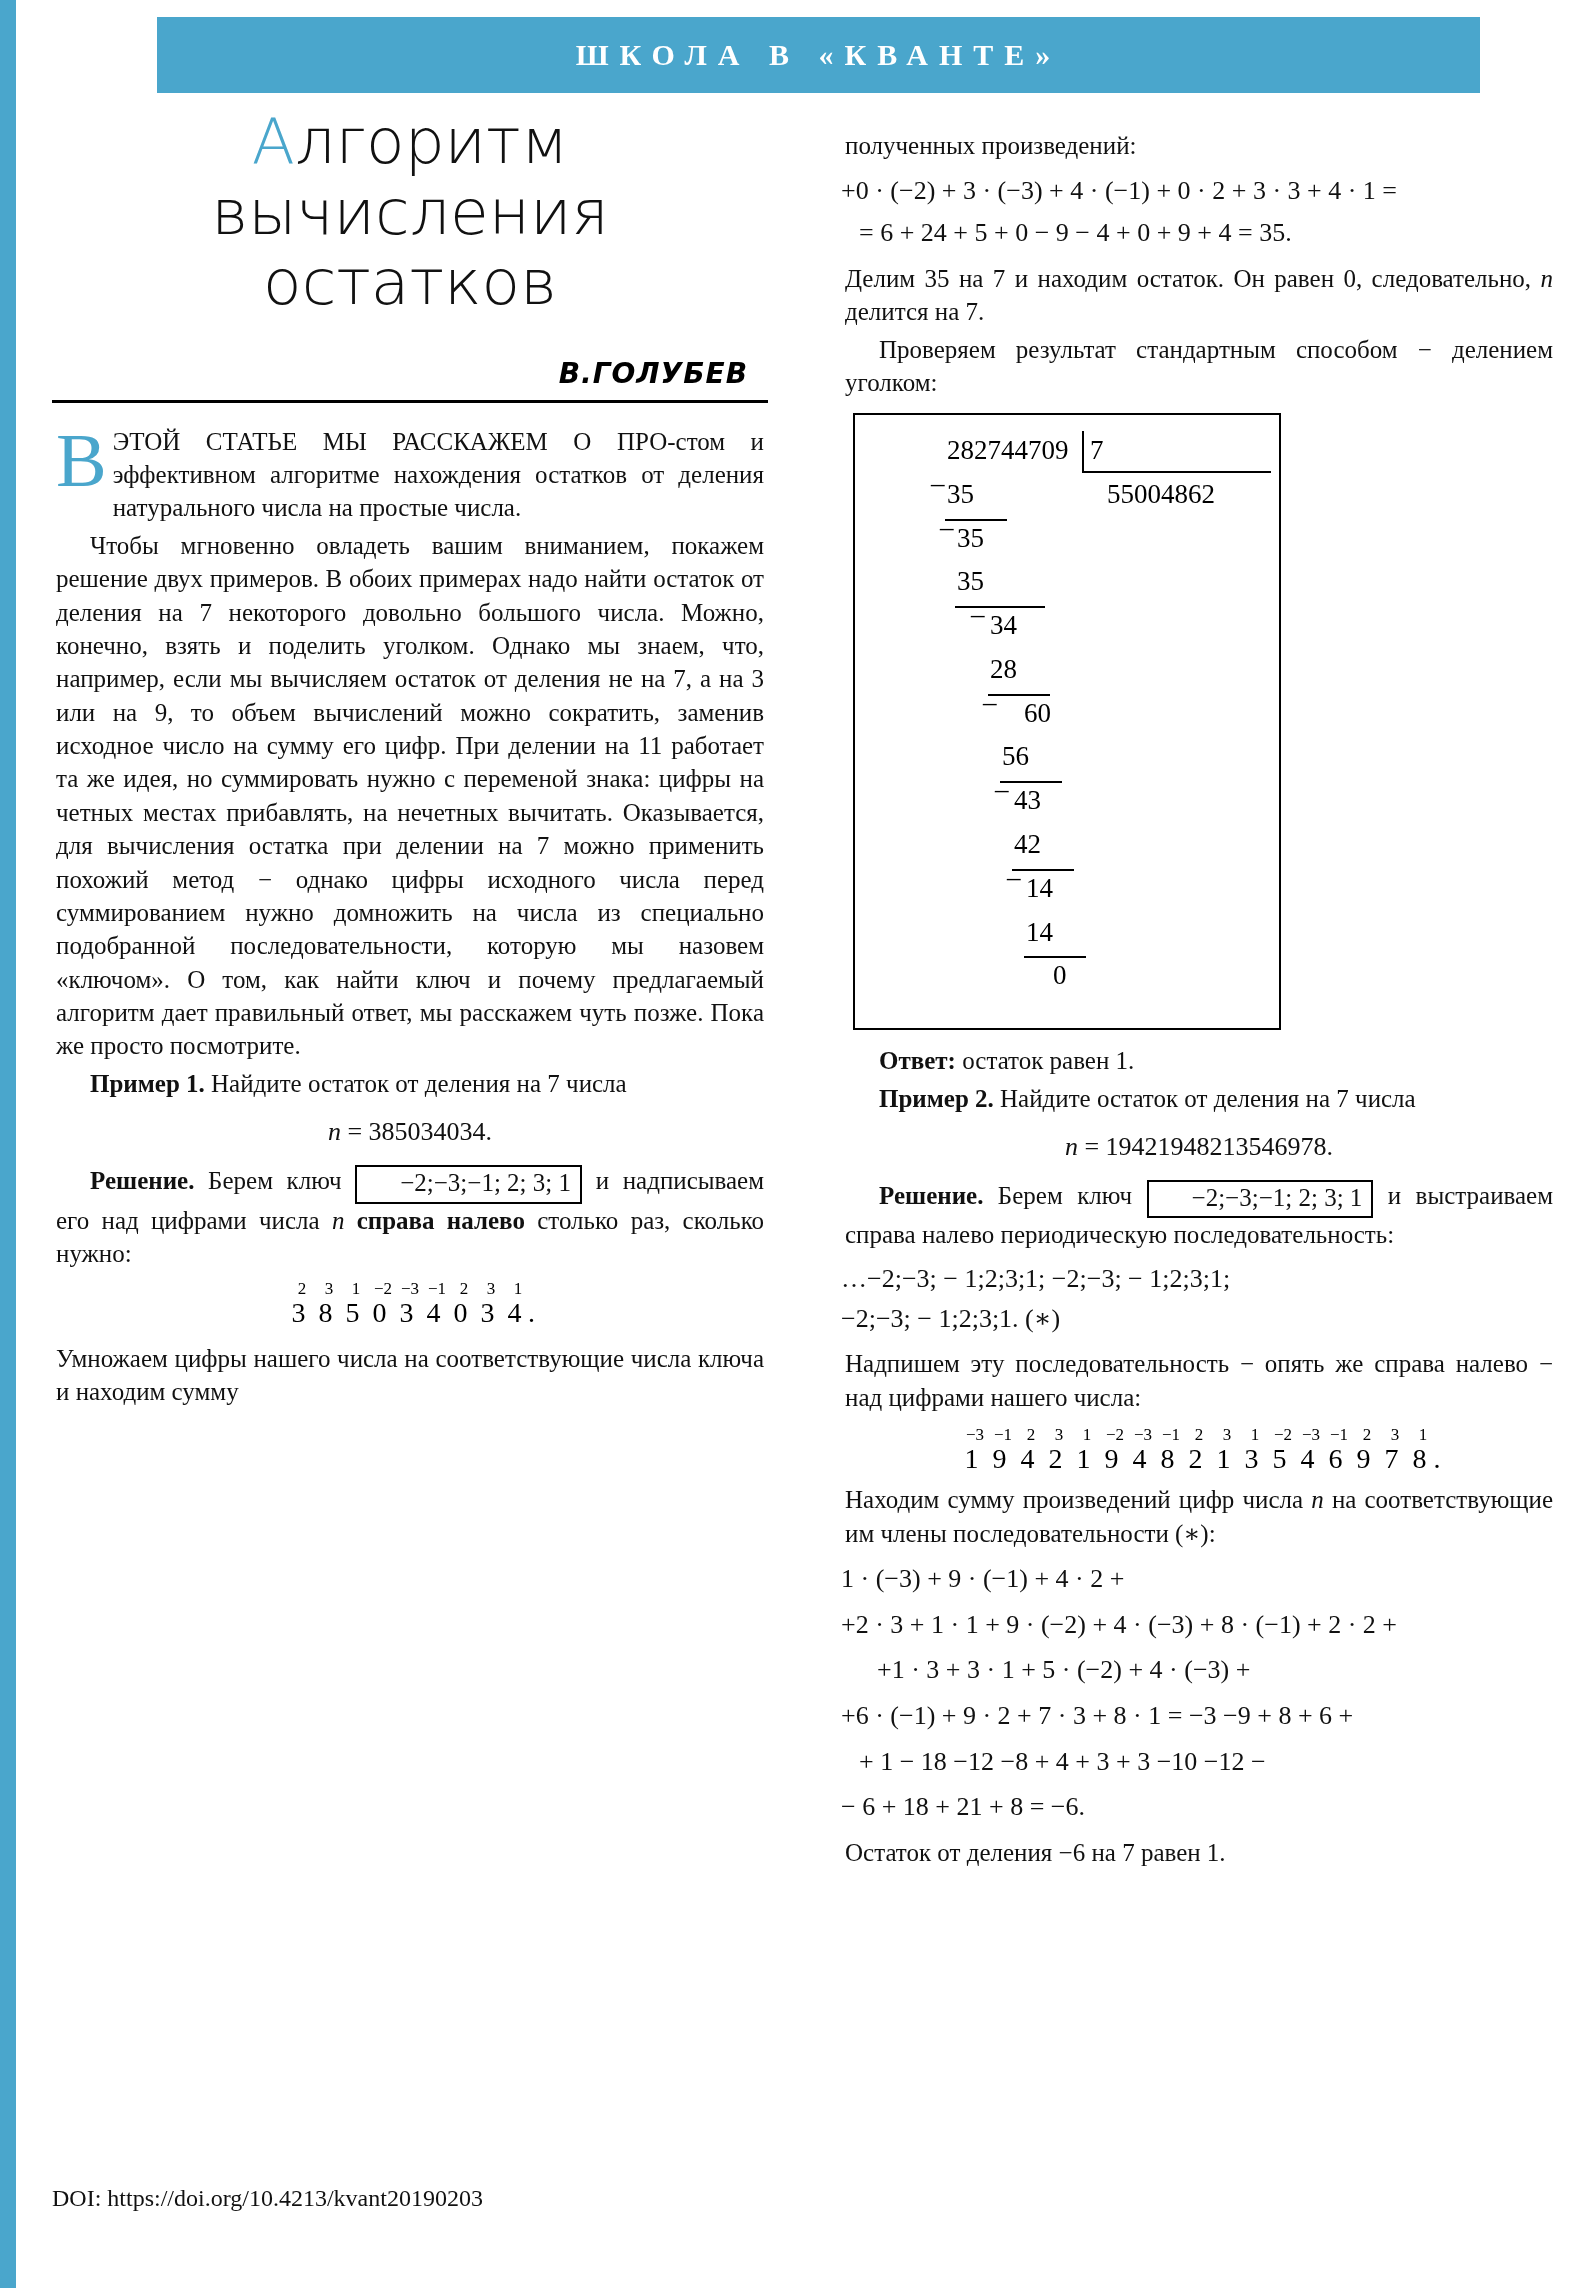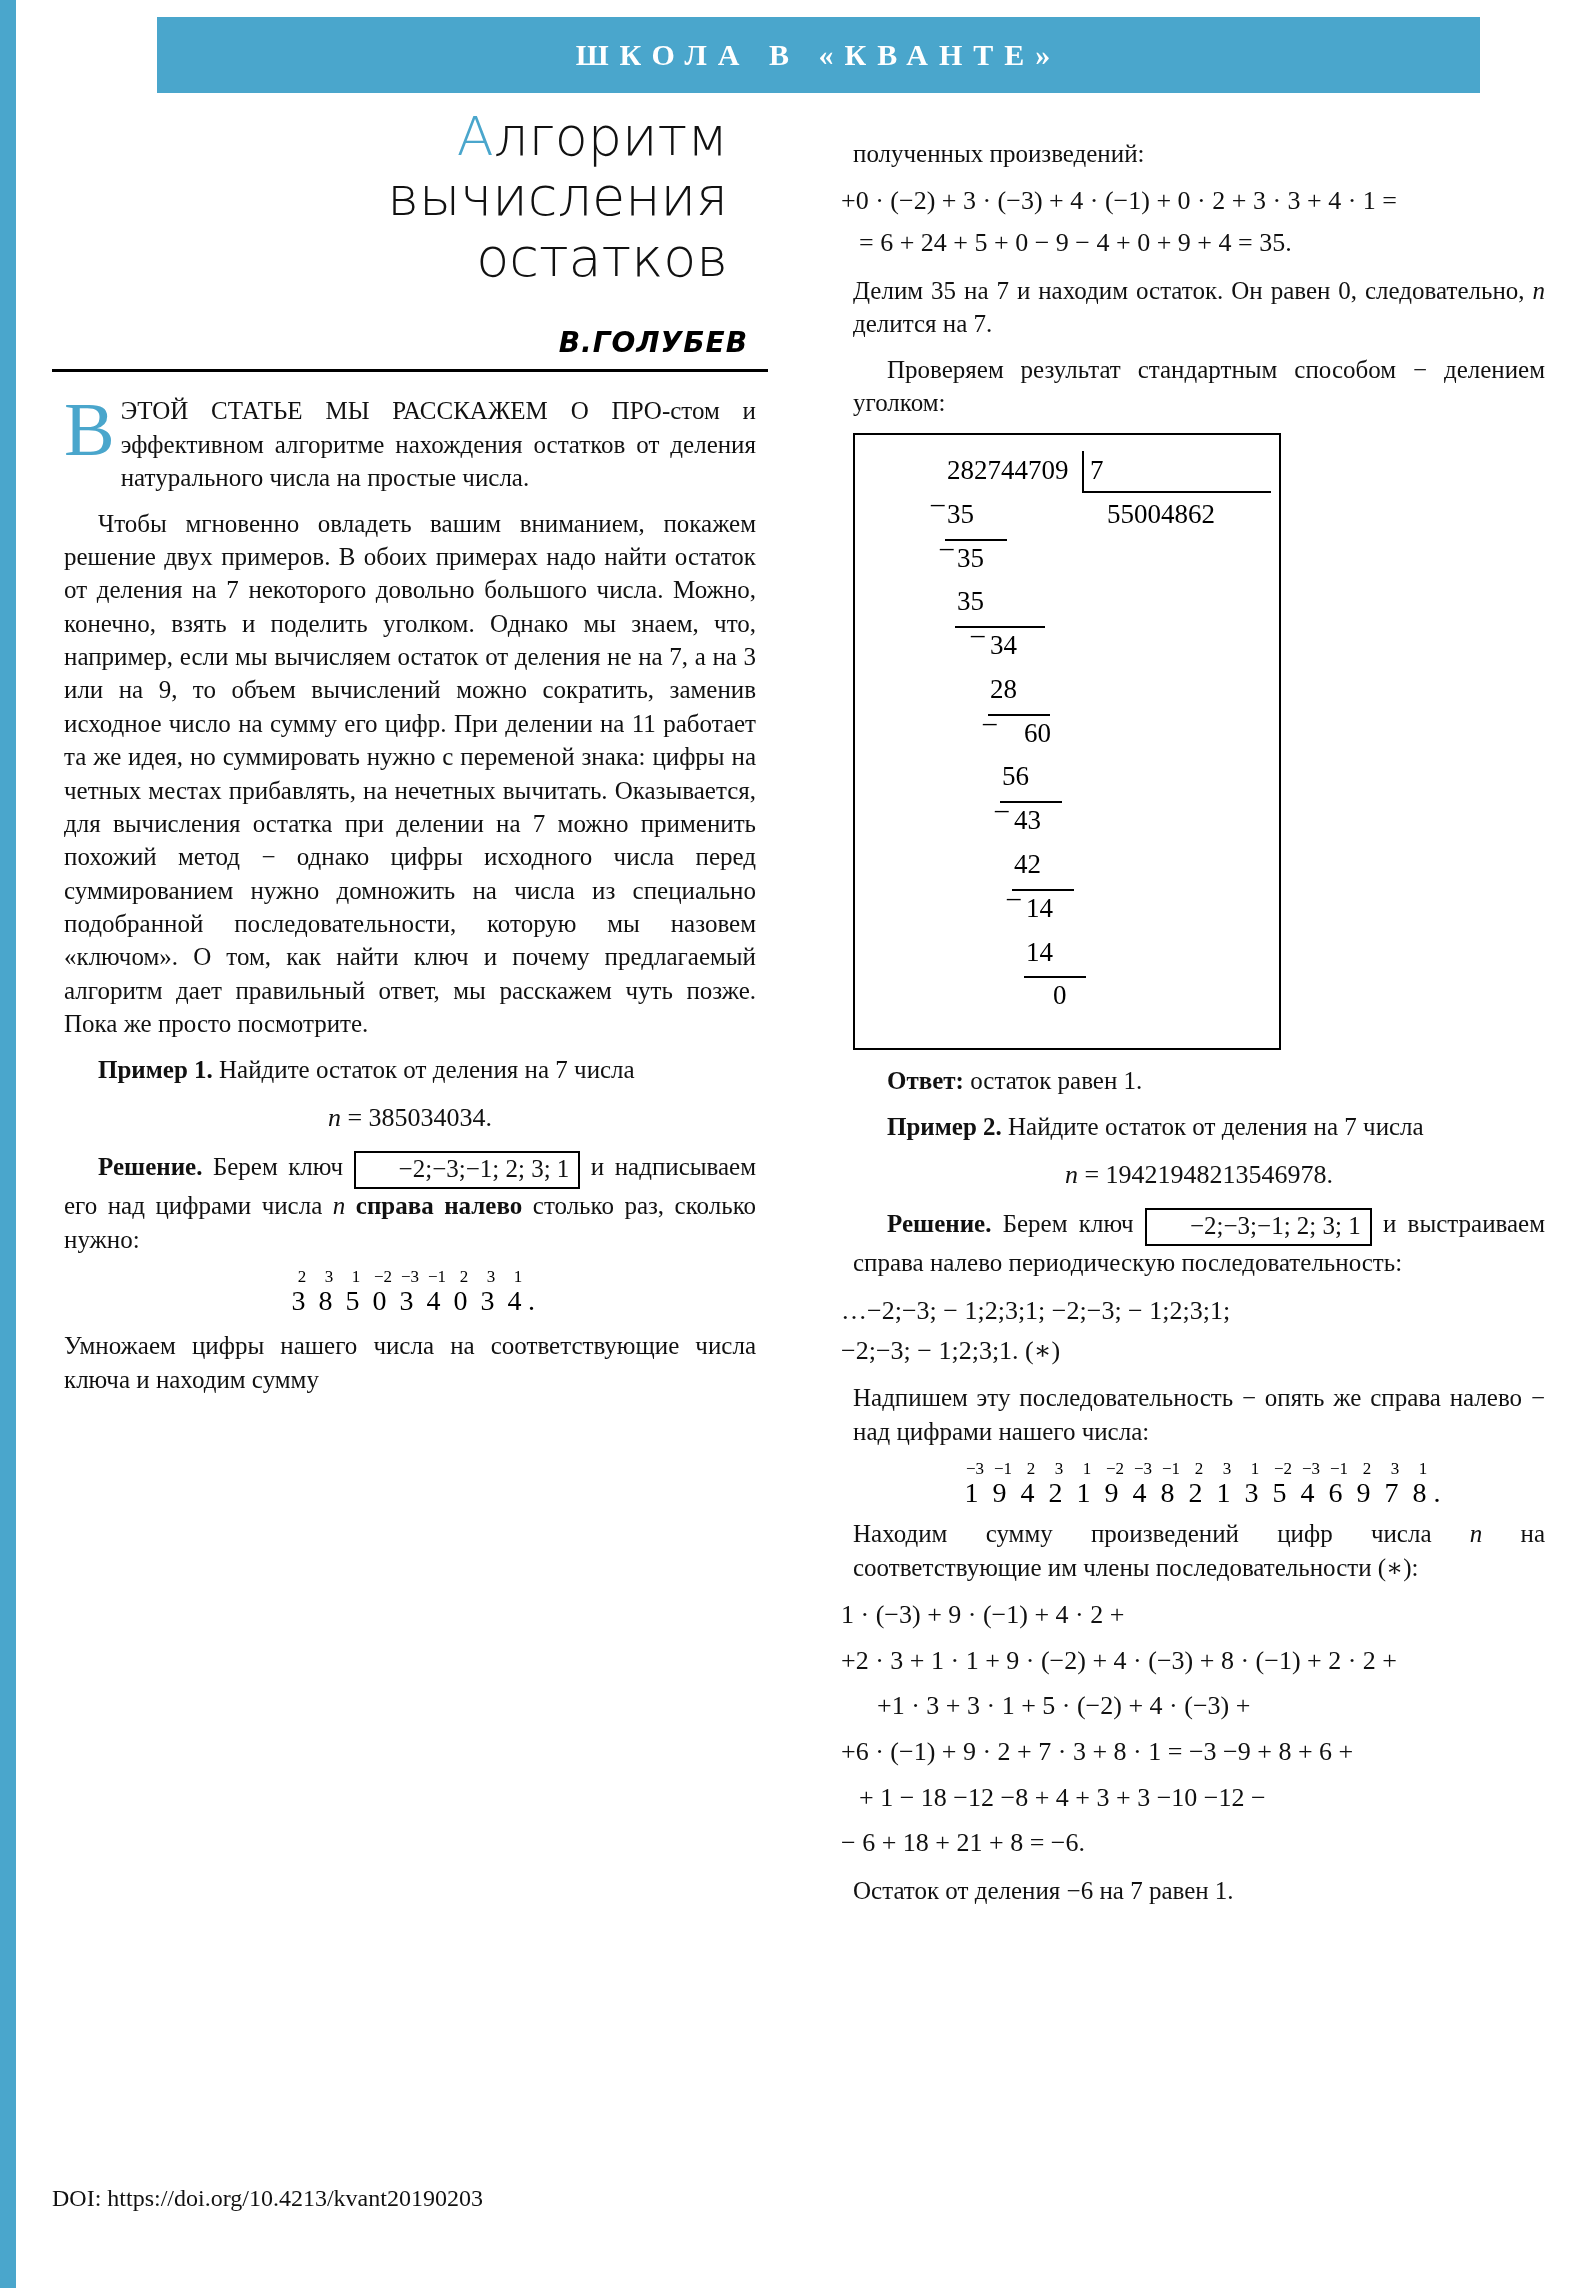--- a/index.html
+++ b/index.html
@@ -44,24 +44,24 @@
   .col {
     position: absolute;
     top: 0;
     width: 716px;
   }
   .col-left  { left: 52px; }
   .col-right { left: 841px; }
 
   .title {
     font-family: "DejaVu Sans", "Liberation Sans", sans-serif;
-    font-size: 54px;
+    font-size: 63px;
     line-height: 1.12;
     font-weight: 300;
-    text-align: right;
+    text-align: center;
     color: #111;
     margin: 0;
     padding: 0 40px;
   }
   .title .cap { color: #4aa6cc; }
 
   .author {
     text-align: right;
     font-style: italic;
     font-weight: bold;
@@ -75,21 +75,21 @@
     border: none;
     border-top: 3px solid #000;
     margin: 8px 0 22px 0;
     width: 100%;
   }
 
   p.body {
     font-size: 25px;
     line-height: 1.335;
     text-align: justify;
-    margin: 12px;
+    margin: 4px;
     text-indent: 34px;
     color: #111;
     hyphens: manual;
   }
   p.body.noindent { text-indent: 0; }
 
   .dropcap-para { position: relative; }
   .dropcap {
     float: left;
     color: #4aa6cc;

